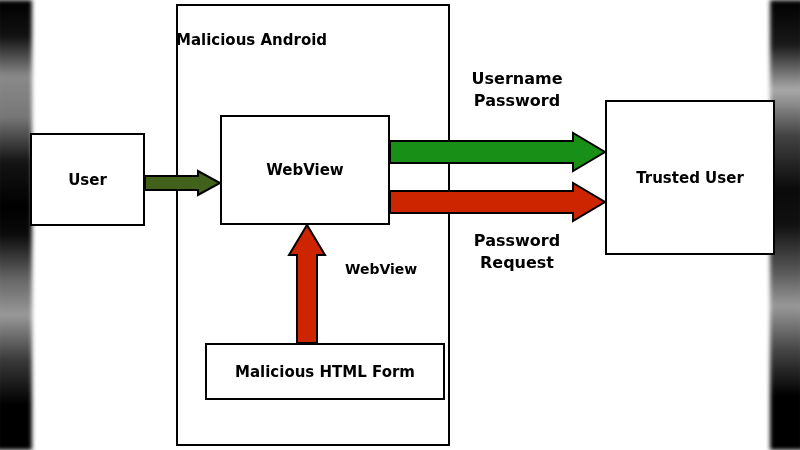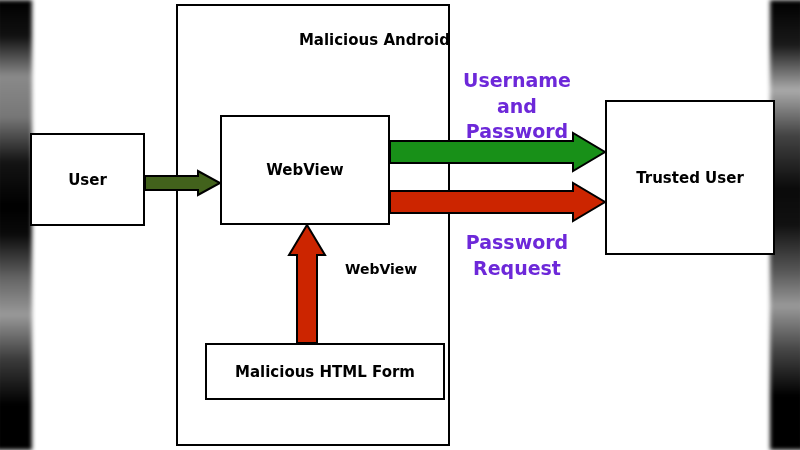--- a/index.html
+++ b/index.html
@@ -27,25 +27,25 @@
     position:absolute;background:#ffffff;border:2px solid #000;
     box-sizing:border-box;display:flex;align-items:center;justify-content:center;
     text-align:center;font-weight:bold;color:#000;font-size:15px;
   }
   .container-box{
     position:absolute;left:176px;top:4px;width:274px;height:442px;
     border:2px solid #000;box-sizing:border-box;background:transparent;
   }
   .container-title{
     position:absolute;left:176px;top:30px;width:274px;
-    text-align:right;font-weight:bold;font-size:15px;line-height:1.35;color:#000;
+    text-align:left;font-weight:bold;font-size:15px;line-height:1.35;color:#000;
   }
   .arrow-label{
-    position:absolute;text-align:center;font-weight:bold;font-size:19px;
-    line-height:1.35;color:#6d28d9;
+    position:absolute;text-align:center;font-weight:bold;font-size:16px;
+    line-height:1.35;color:#000000;
   }
   .loadurl-label{
     position:absolute;text-align:left;font-weight:bold;font-size:14px;
     line-height:1.4;color:#000;
   }
   svg.arrows{position:absolute;left:0;top:0;pointer-events:none;}
 </style>
 </head>
 <body>
 
@@ -75,21 +75,20 @@
 
 <svg class="arrows" width="800" height="450" viewBox="0 0 800 450">
   <polygon points="145,176 198,176 198,171 220,183 198,195 198,190 145,190" stroke="#000000" stroke-width="2" fill="#42621c"></polygon>
   <polygon points="390,141 573,141 573,133 605,152 573,171 573,163 390,163" stroke="#000000" stroke-width="2" fill="#189018"></polygon>
   <polygon points="390,191 573,191 573,183 605,202 573,221 573,213 390,213" stroke="#000000" stroke-width="2" fill="#cc2500"></polygon>
   <polygon points="297,343 297,255 289,255 307,225 325,255 317,255 317,343" stroke="#000000" stroke-width="2" fill="#cc2500"></polygon>
 </svg>
 
 <div class="arrow-label" style="left:458px;top:68px;width:118px;">
   <div>Username</div>
-  <div>and</div>
   <div>Password</div>
 </div>
 
 <div class="arrow-label" style="left:458px;top:230px;width:118px;">
   <div>Password</div>
   <div>Request</div>
 </div>
 
 <div class="loadurl-label" style="left:345px;top:260px;width:100px;">
   <div>WebView</div>

